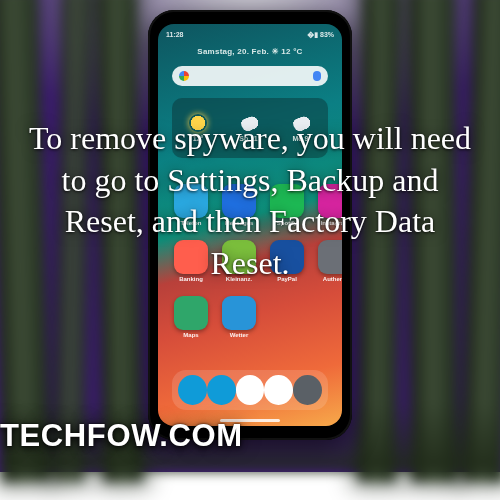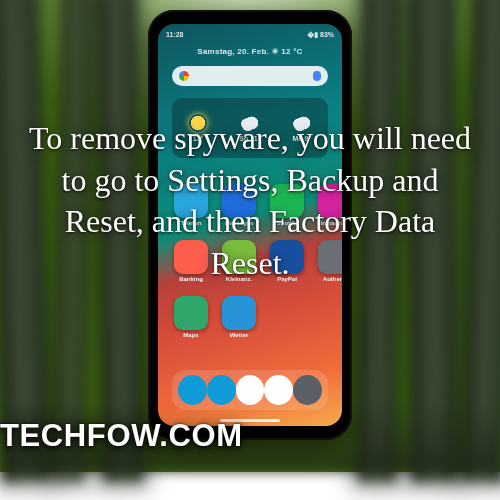--- a/index.html
+++ b/index.html
@@ -1,16 +1,16 @@
 <!DOCTYPE html>
 <html><head>
 <meta charset="utf-8">
 <style>
   html,body{margin:0;padding:0;width:500px;height:500px;overflow:hidden;font-family:Georgia,'Times New Roman',serif}
-  .stage{position:relative;width:500px;height:472px;background:#4d7c0f}
+  .stage{position:relative;width:500px;height:472px;background:#4c1d95}
   
   .forest{position:absolute;inset:0;filter:blur(6px) saturate(.9);}
   .trunk{position:absolute;top:-10px;bottom:-10px;width:36px;background:linear-gradient(90deg,#1a2416 0%,#3d4d34 45%,#233120 100%);box-shadow:0 0 18px 6px rgba(20,30,15,.5)}
   .trunk.t1{left:-4px;width:48px;transform:rotate(-1.5deg)}
   .trunk.t2{left:58px;width:30px;transform:rotate(1deg);opacity:.9}
   .trunk.t3{left:100px;width:40px;transform:rotate(-.8deg)}
   .trunk.t4{left:360px;width:38px;transform:rotate(.6deg)}
   .trunk.t5{left:410px;width:46px;transform:rotate(-.4deg)}
   .trunk.t6{left:468px;width:42px;transform:rotate(1.4deg)}
   .canopy{position:absolute;left:-20px;right:-20px;top:-20px;height:220px;background:radial-gradient(ellipse 70% 100% at 50% 0%,rgba(235,245,225,.85) 0%,rgba(180,200,160,.55) 35%,rgba(60,90,50,.0) 75%)}

